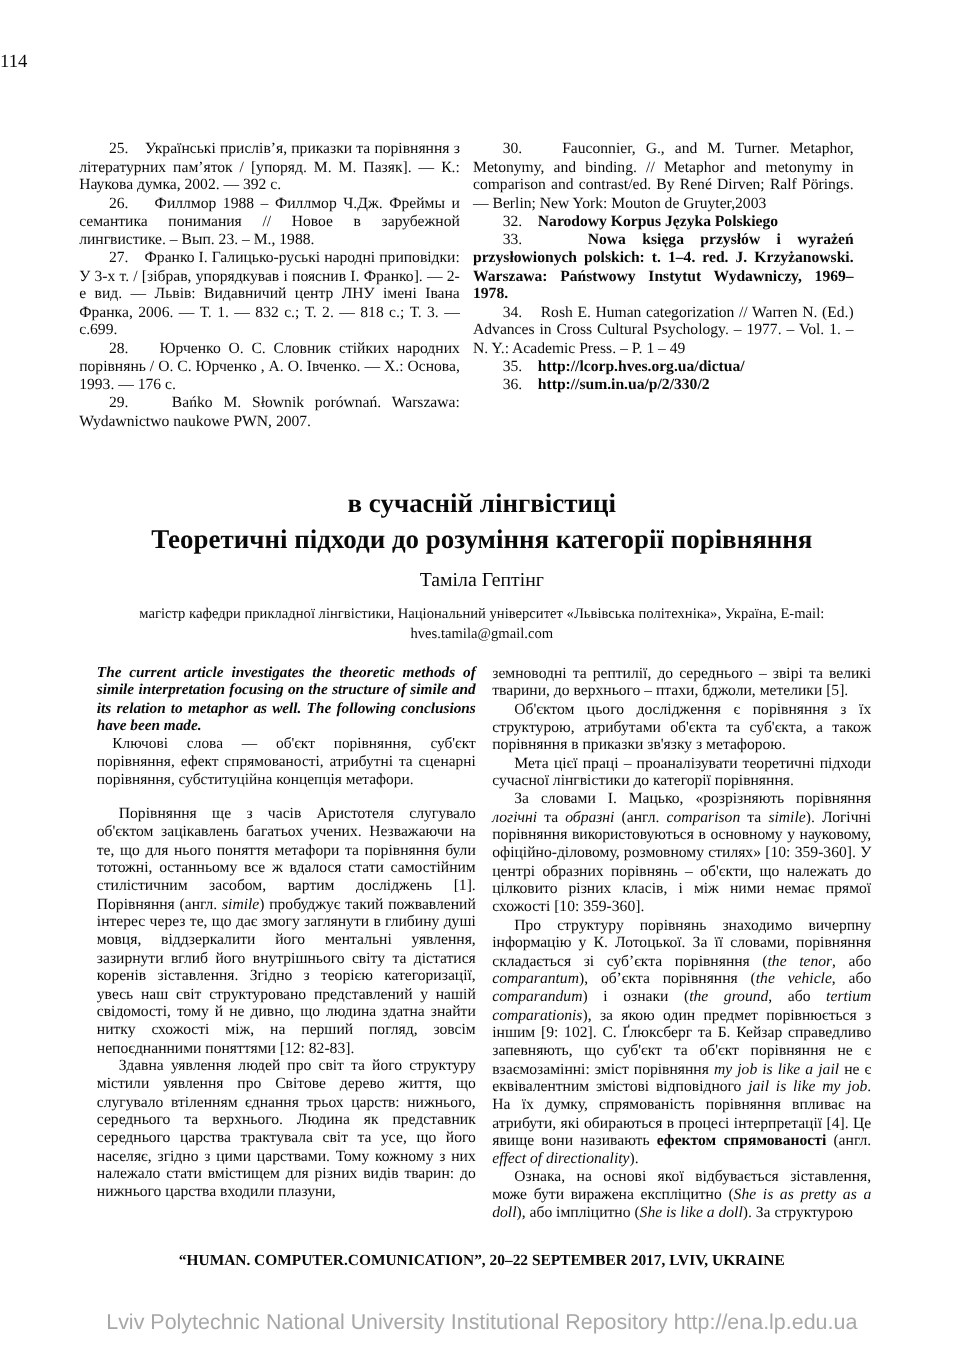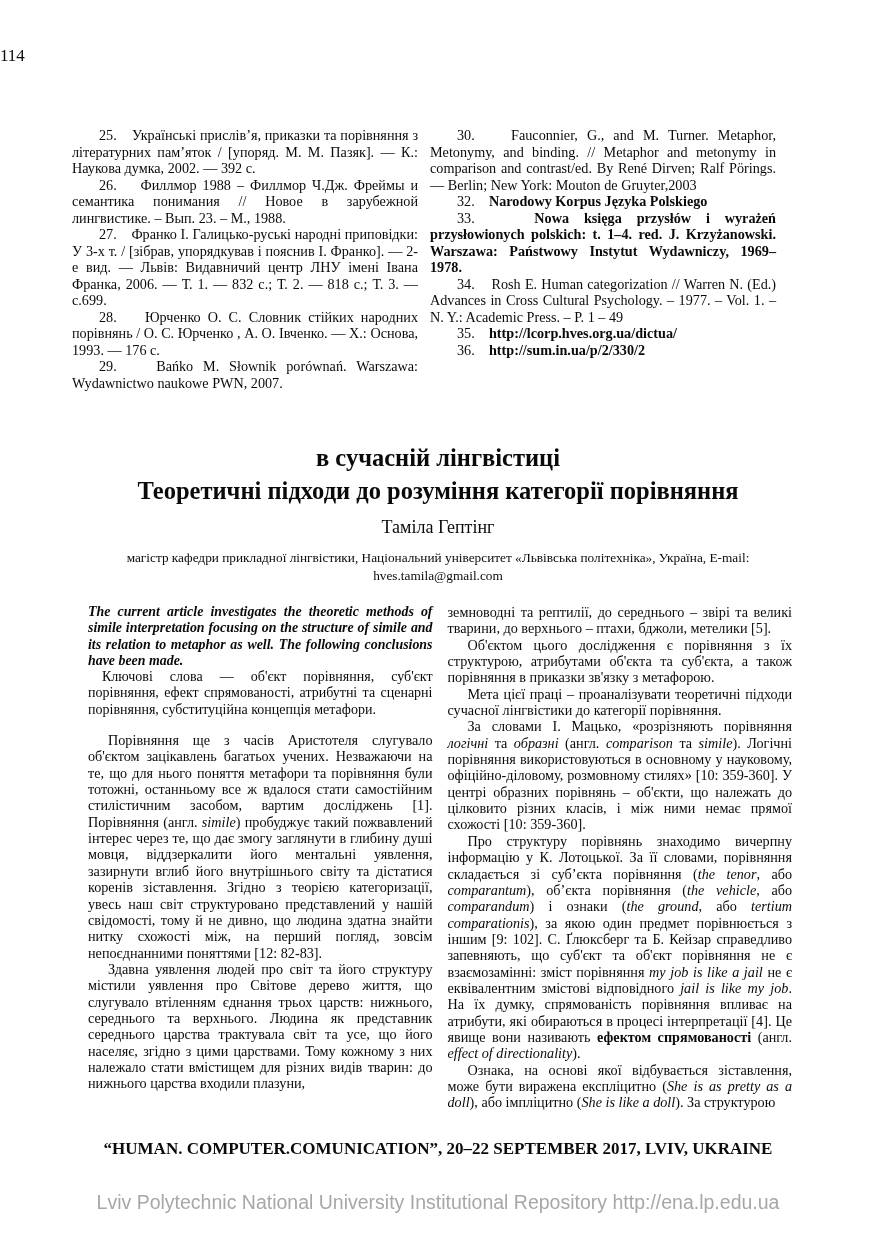--- a/index.html
+++ b/index.html
@@ -51,21 +51,21 @@
   }
   p.para {
     margin:0; font-size:14.2px; line-height:16.35px;
     text-align:justify; text-indent:20px;
   }
   p.para.noindent { text-indent:0; }
   p.para span.i { font-style:italic; }
   p.para span.b { font-weight:bold; }
   .footer {
     position:absolute; top:1139px; left:0; width:876px;
-    text-align:center; font-weight:bold; font-size:17px;
+    text-align:center; font-weight:bold; font-size:14px;
   }
   .watermark {
     position:absolute; top:1191px; left:0; width:876px;
     text-align:center; font-family:"Liberation Sans", sans-serif;
     font-size:19.5px; color:#a7a7a7;
   }
 </style>
 </head>
 <body>
 

